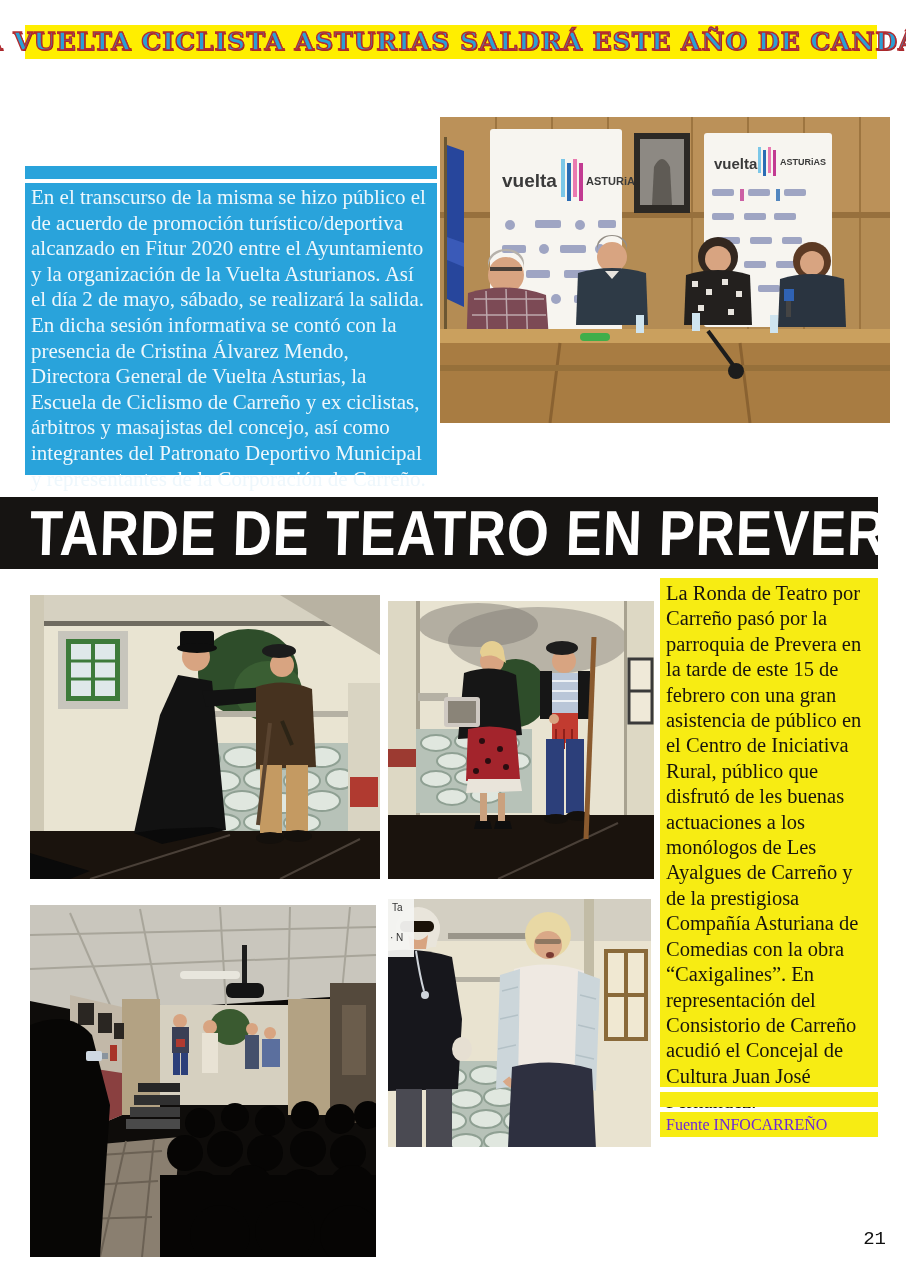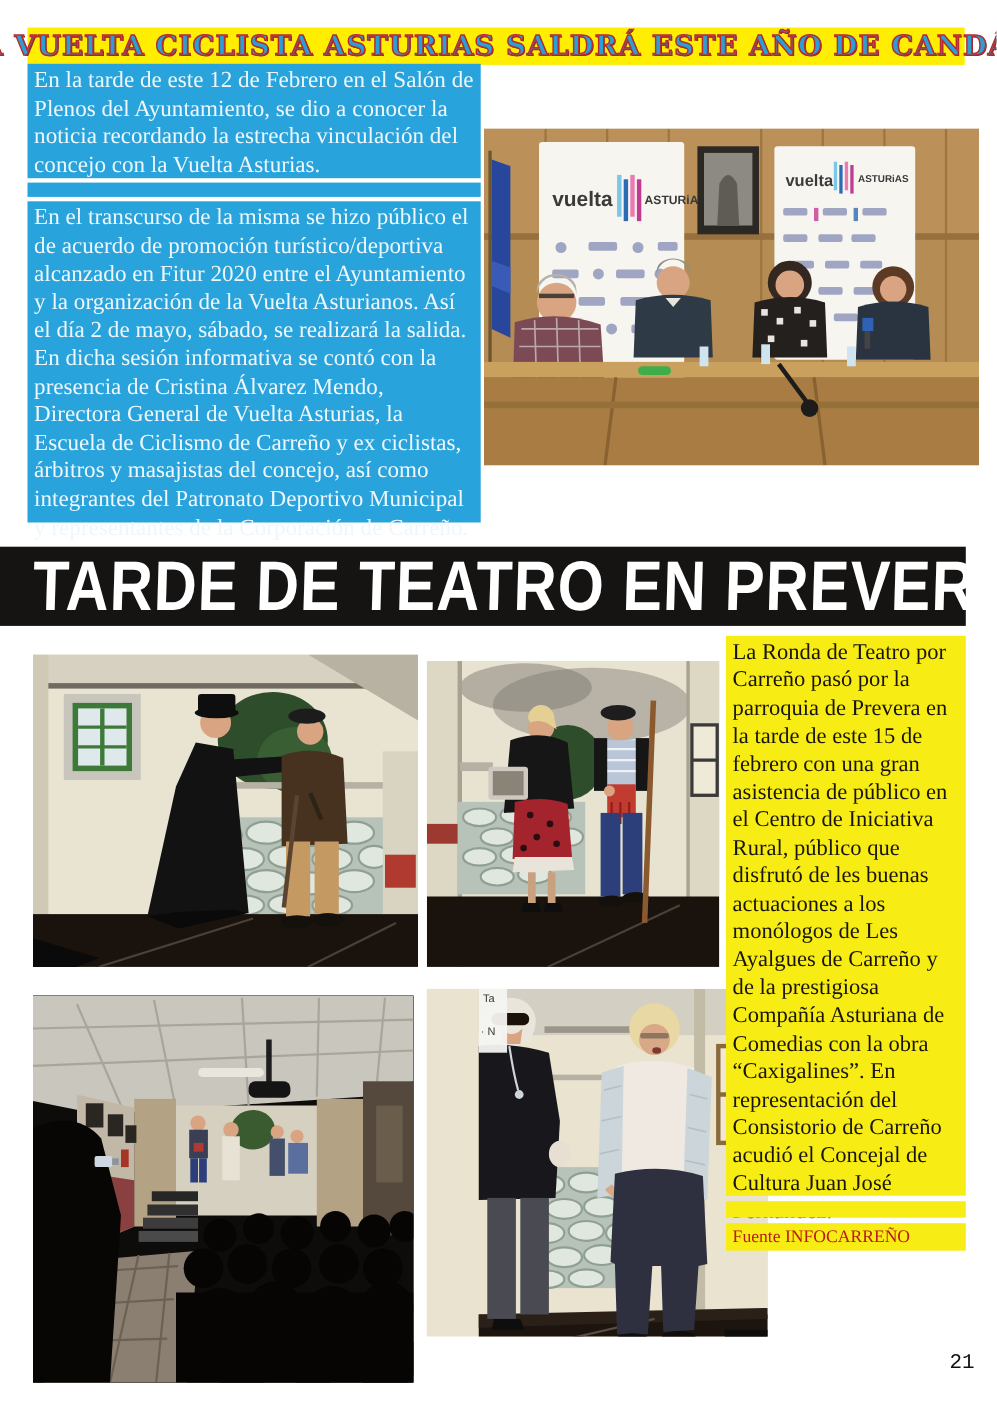--- a/index.html
+++ b/index.html
@@ -37,49 +37,48 @@
   }
   .teatro-title{
     font-family:"Liberation Sans", sans-serif;font-weight:700;color:#ffffff;
     font-size:54px;letter-spacing:1px;white-space:nowrap;margin-left:30px;
     transform:scaleY(1.18) skewX(-2deg);transform-origin:left center;
   }
   
   .theater1{left:30px;top:595px;width:350px;height:284px;background:#e9e4d2;}
   .theater2{left:388px;top:601px;width:266px;height:278px;background:#e8e3d1;}
   .audience{left:30px;top:905px;width:346px;height:352px;background:#0e0c0a;}
-  .women{left:388px;top:899px;width:263px;height:316px;background:#e9e3d0;padding-left:47px;}
+  .women{left:388px;top:899px;width:263px;height:248px;background:#e9e3d0;}
   
   .yellow-block{
     position:absolute;left:660px;top:578px;width:218px;height:509px;background:#f7ec13;
     color:#18140e;font-size:20.5px;line-height:25.4px;padding:3px 4px 0 6px;box-sizing:border-box;
   }
   .yellow-spacer{position:absolute;left:660px;top:1092px;width:218px;height:15px;background:#f7ec13;}
   .source-bar{
     position:absolute;left:660px;top:1112px;width:218px;height:25px;background:#f7ec13;
-    color:#b91c1c;font-size:16px;line-height:25px;padding-left:6px;box-sizing:border-box;
+    color:#6d28d9;font-size:16px;line-height:25px;padding-left:6px;box-sizing:border-box;
   }
   
   .page-number{
     position:absolute;right:20px;top:1228px;font-family:Liberation Mono, monospace;
     font-size:19px;color:#111111;
   }
   
   text{font-family:"Liberation Sans", sans-serif;}
 </style>
 </head>
 <body>
 
 <div id="page">
 
   <div class="headline-bar">
     <div class="headline-text">LA VUELTA CICLISTA ASTURIAS SALDRÁ ESTE AÑO DE CANDÁS</div>
   </div>
 
-  <div class="blue-block blue-p1">En la tarde de este 12 de Febrero en el Salón de Plenos del Ayuntamiento, se dio a conocer la noticia recordando la estrecha vinculación del concejo con la Vuelta Asturias.</div>
   <div class="blue-spacer"></div>
   <div class="blue-block blue-p2">En el transcurso de la misma se hizo público el de acuerdo de promoción turístico/deportiva alcanzado en Fitur 2020 entre el Ayuntamiento y la organización de la Vuelta Asturianos. Así el día 2 de mayo, sábado, se realizará la salida. En dicha sesión informativa se contó con la presencia de Cristina Álvarez Mendo, Directora General de Vuelta Asturias, la Escuela de Ciclismo de Carreño y ex ciclistas, árbitros y masajistas del concejo, así como integrantes del Patronato Deportivo Municipal y representantes de la Corporación de Carreño.</div>
 
   <div class="photo press-photo">
     <svg width="450" height="306" viewBox="0 0 450 306">
 
       <rect width="450" height="306" fill="#b48c54"></rect>
       <rect width="450" height="95" fill="#bb9159"></rect>
       <g stroke="#9d7540" stroke-width="2">
         <line x1="56" y1="0" x2="56" y2="306"></line>

